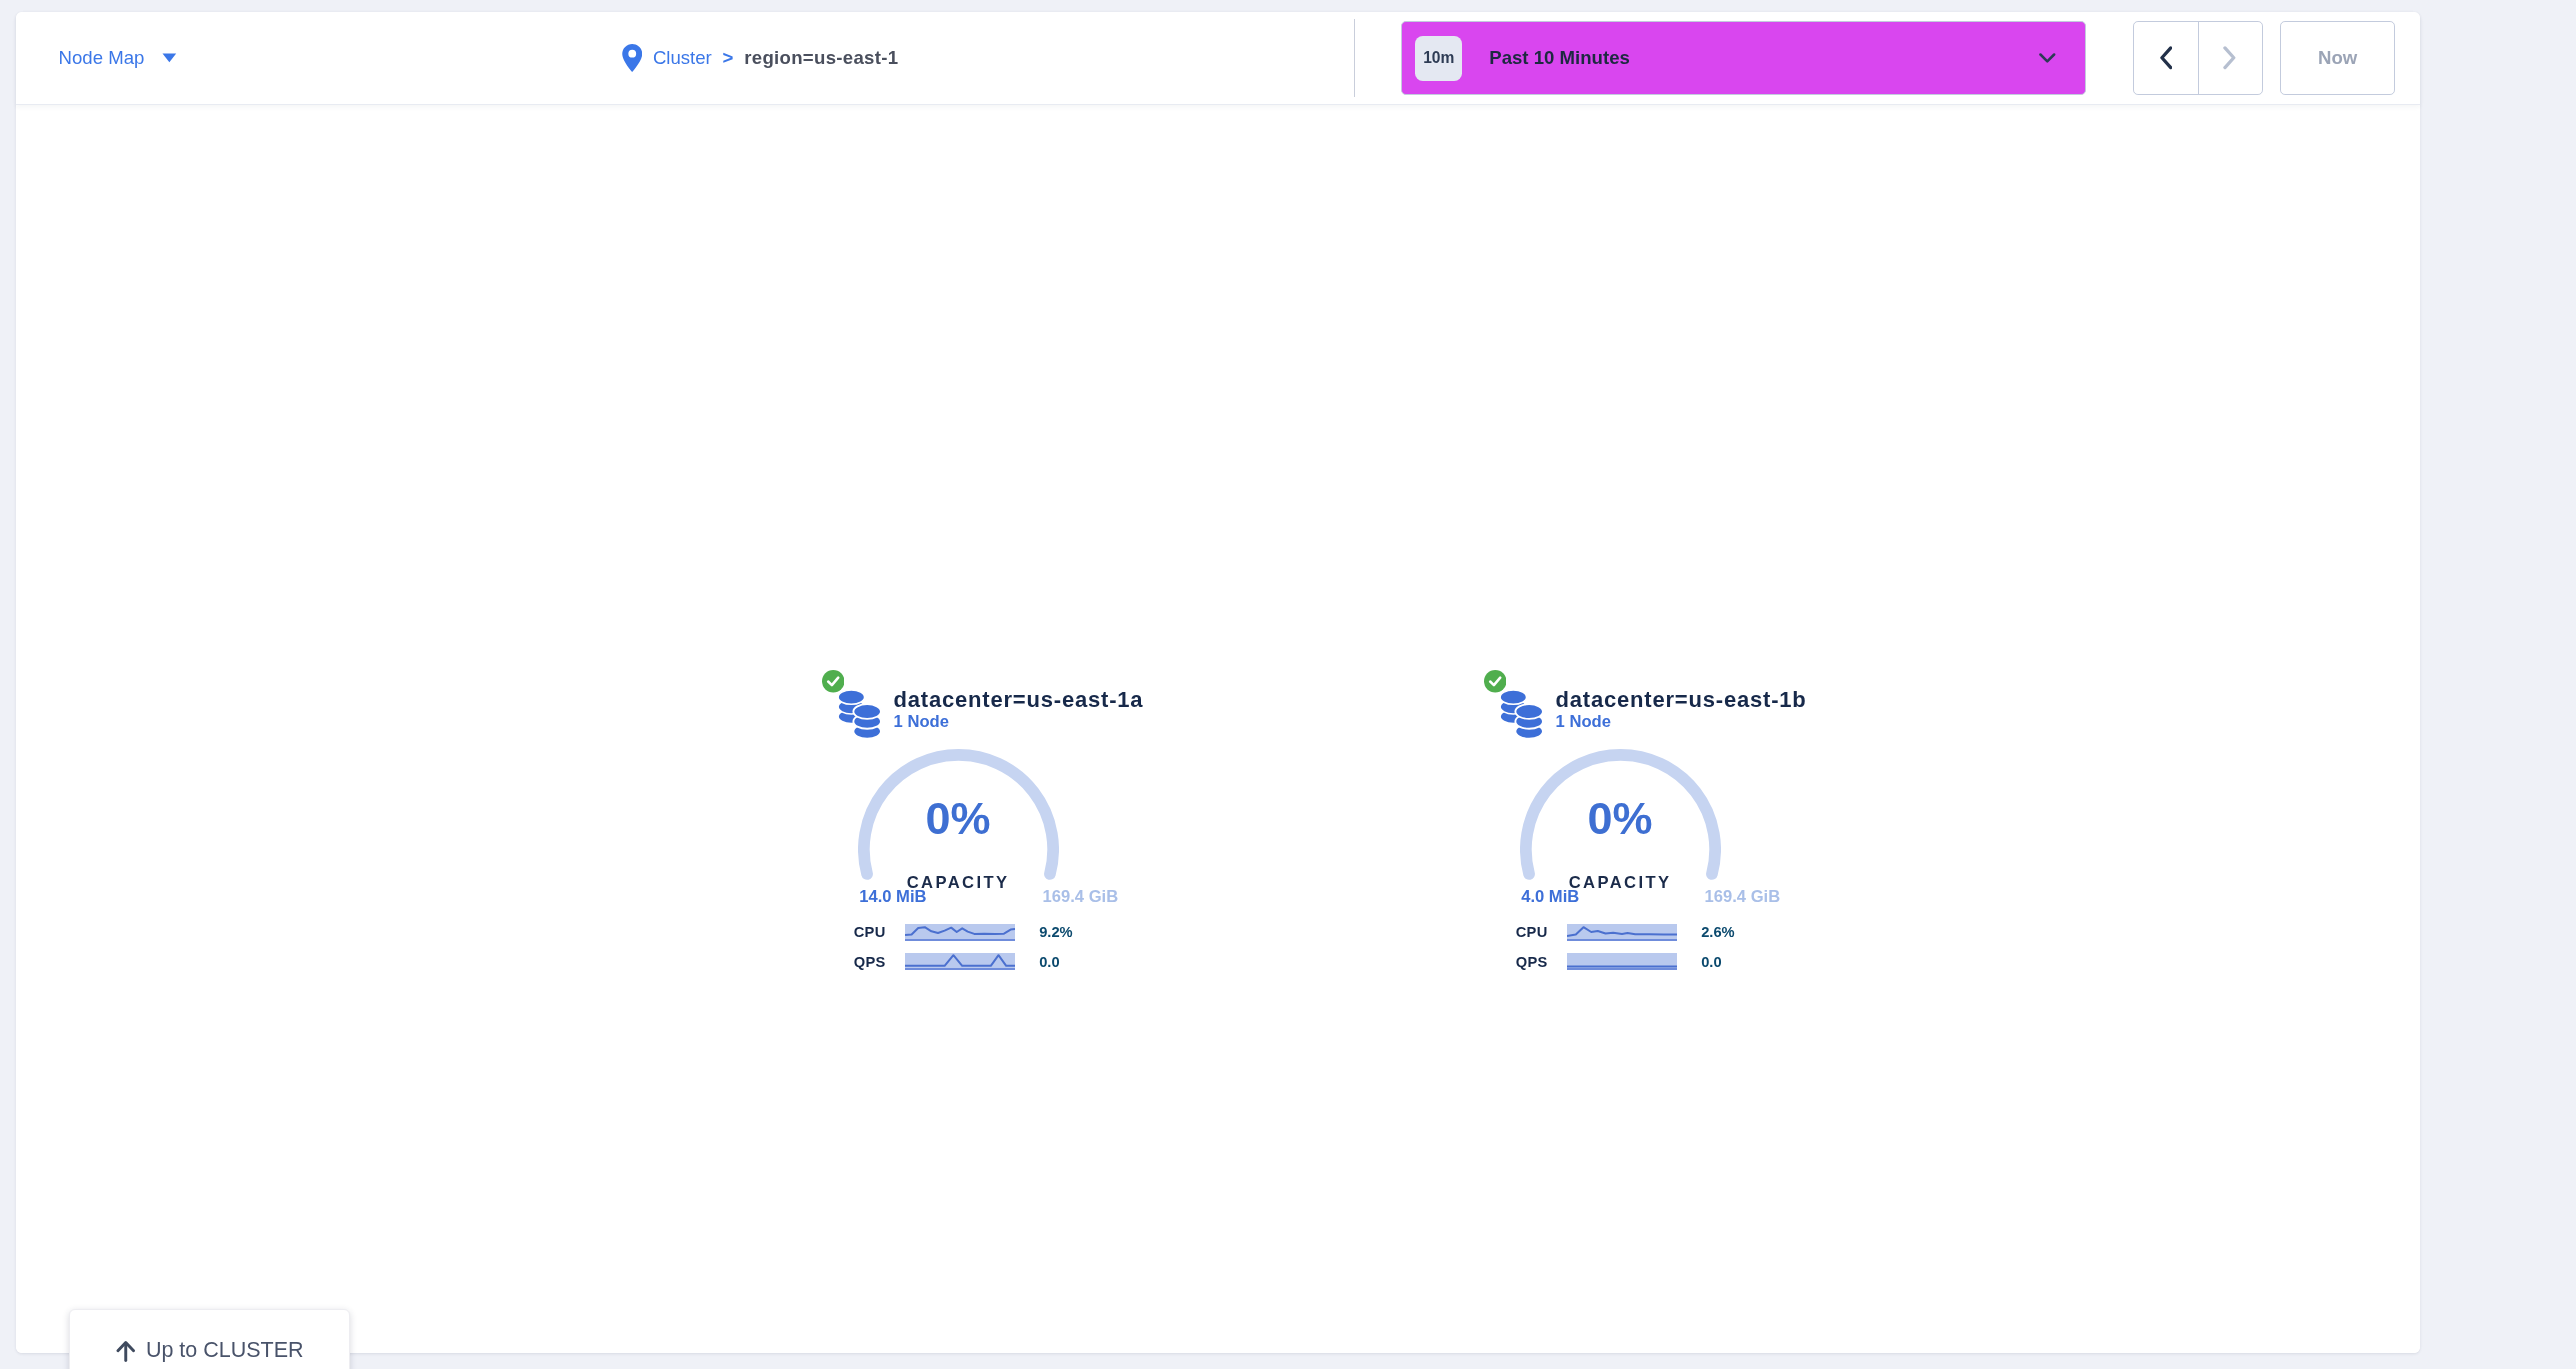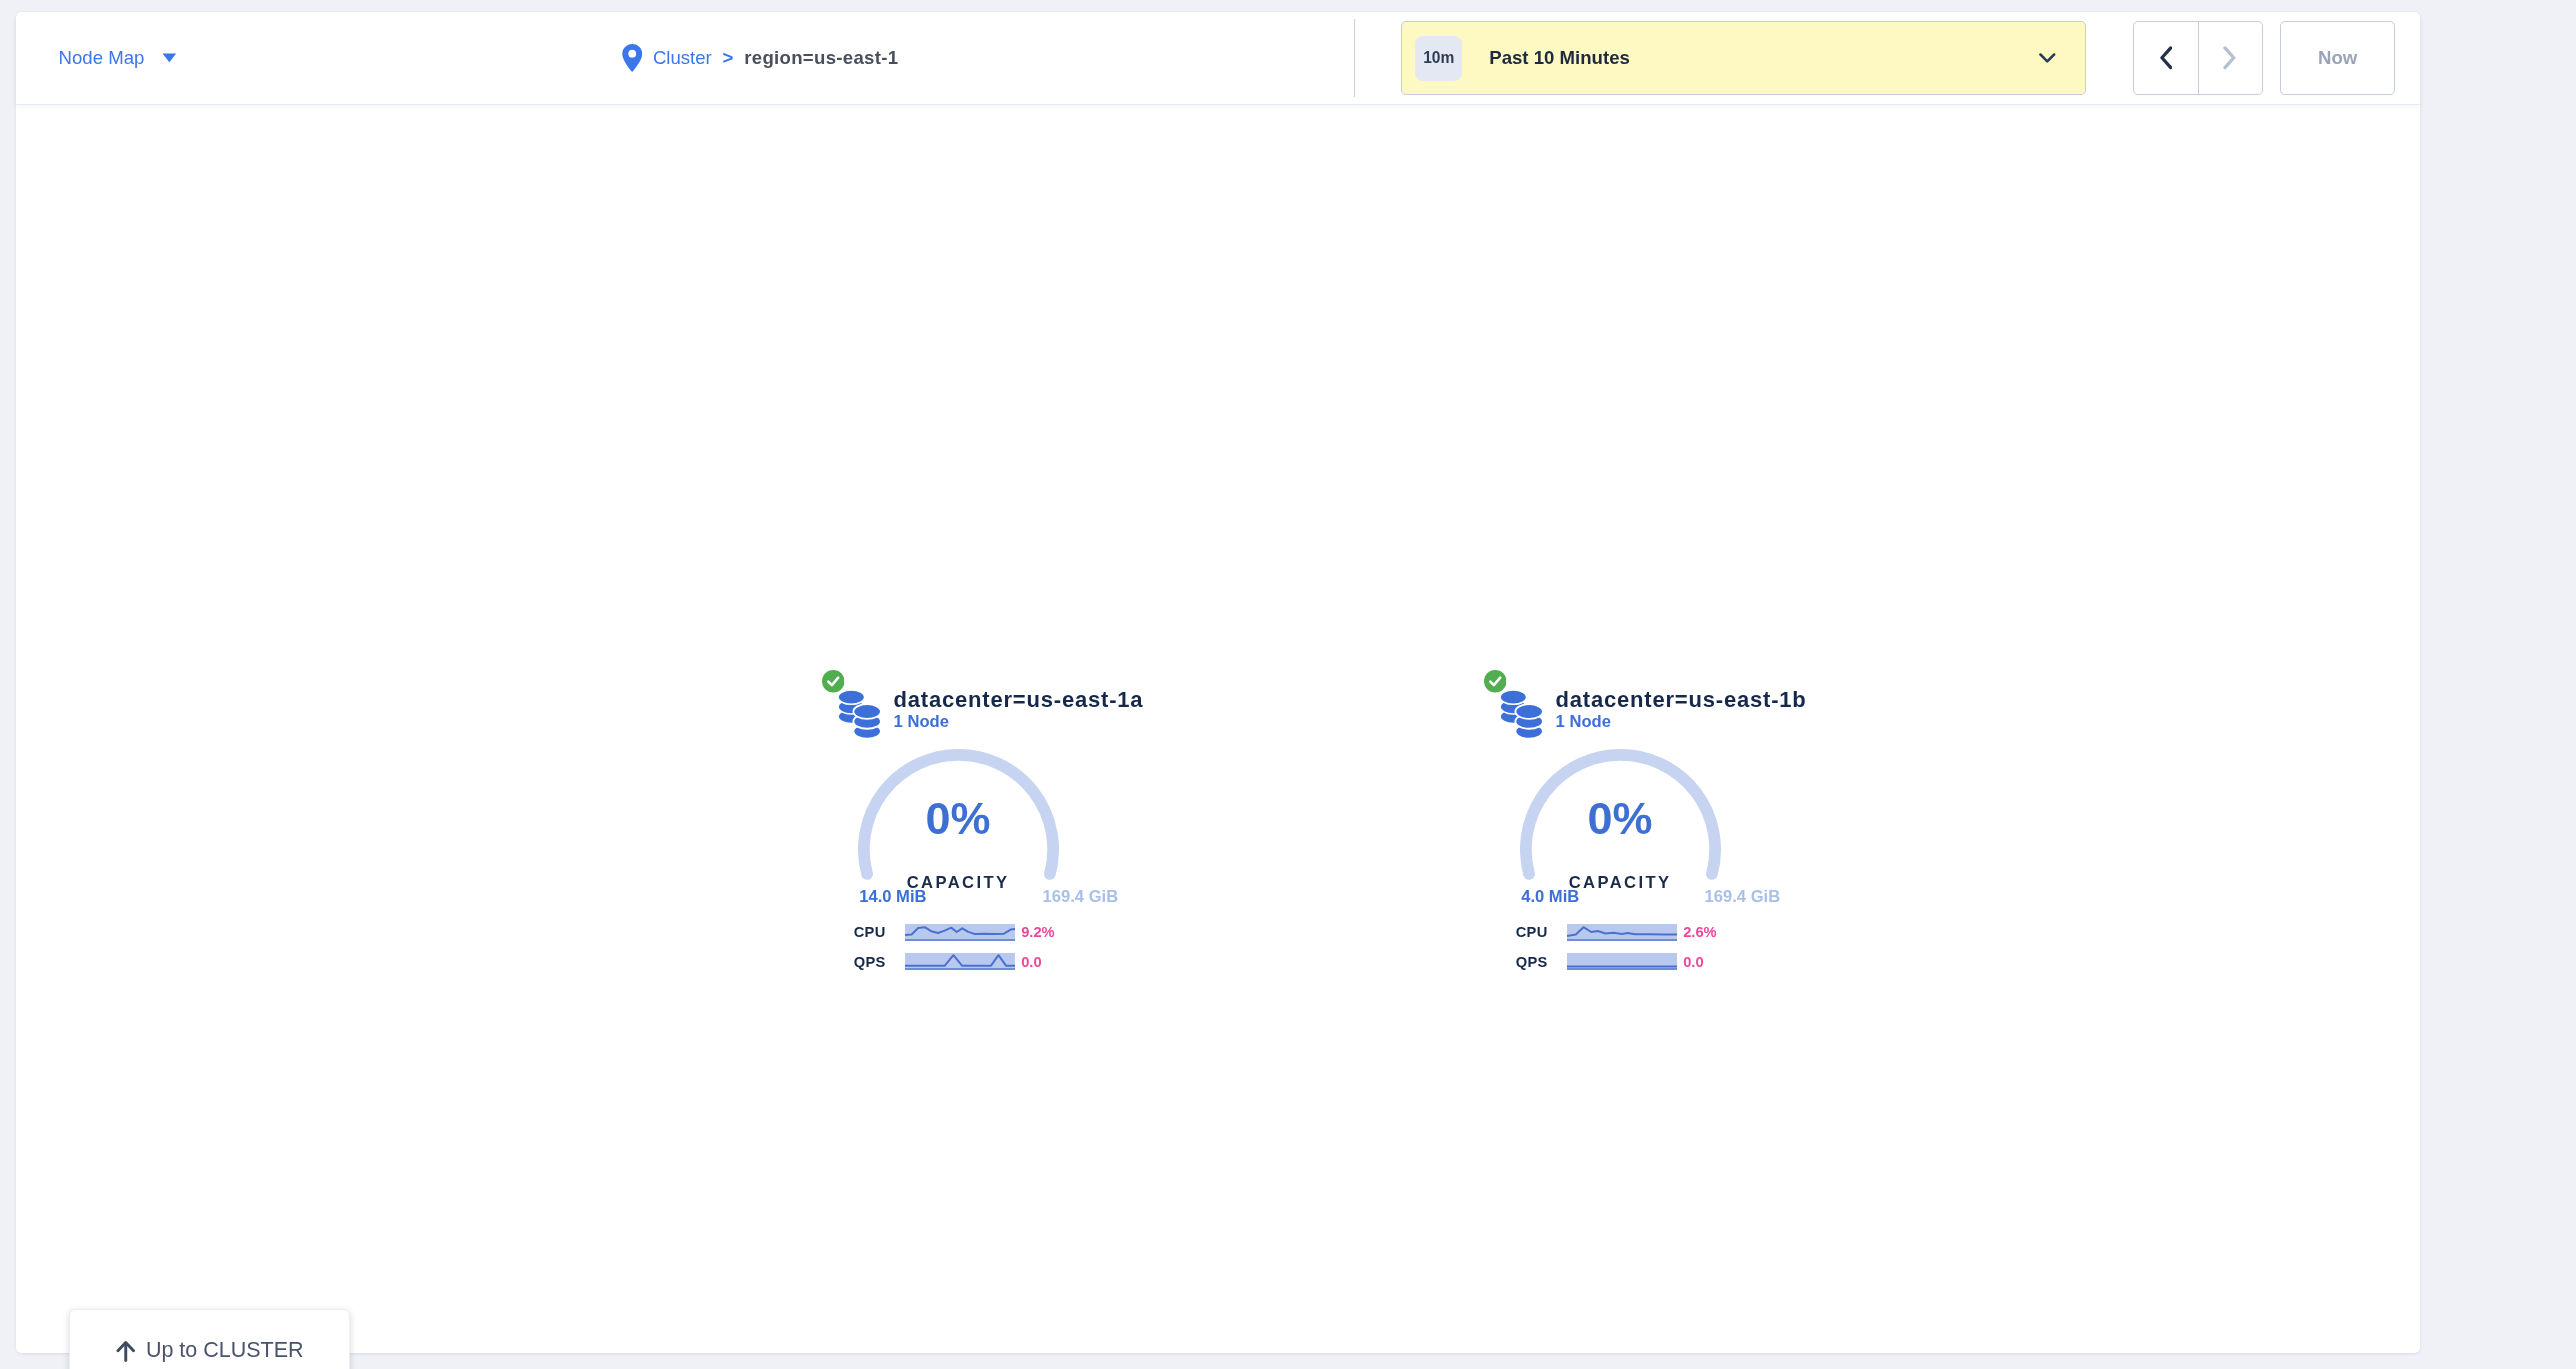--- a/index.html
+++ b/index.html
@@ -37,21 +37,21 @@
   .header-divider {
     position: absolute; left: 1338px; top: 7.8px; width: 1px; height: 78px; background: #c9cedb;
   }
   .time-controls {
     position: absolute; left: 1339px; right: 0; top: 0; height: 93px;
     display: flex; align-items: center; padding: 0 24.4px 0 46px;
   }
   .time-dropdown {
     flex: 1; height: 74px; border: 1px solid #c3cbdd; border-radius: 4.9px;
     display: flex; align-items: center; padding: 0 29px 0 13.7px; cursor: pointer;
-    background: #fef9c3;
+    background: #d946ef;
   }
   .time-badge {
     min-width: 47px; height: 45px; background: #e4e8f2; border-radius: 7.8px;
     display: flex; align-items: center; justify-content: center;
     font-size: 15.6px; font-weight: 700; color: #2e3c55;
   }
   .time-label { margin-left: 27px; flex: 1; font-size: 18.6px; font-weight: 600; color: #1d2940; }
   .seg-group {
     margin-left: 47px; width: 130px; height: 74px; border: 1px solid #c3cbdd;
     border-radius: 4.9px; display: flex; background: #fff;
@@ -102,21 +102,21 @@
   .metric-row { display: flex; align-items: center; height: 17.6px; }
   .metric-label {
     width: 64px; text-align: right;
     font-size: 14.7px; font-weight: 700; color: #17294a; letter-spacing: 0.3px;
   }
   .sparkline {
     margin-left: 19.6px; width: 110px; height: 16.6px;
     background: #b9c9ee; border-bottom: 2px solid #6f8cdb;
   }
   .sparkline svg { display: block; width: 100%; height: 100%; }
-  .metric-value { margin-left: 6px; font-size: 14.7px; font-weight: 700; color: #ec4899; }
+  .metric-value { margin-left: 24px; font-size: 14.7px; font-weight: 700; color: #0c4a6e; }
   
   .up-btn {
     position: absolute; left: 53px; top: 1203px; width: 281px; height: 84px;
     background: #fff; border: 1px solid #ededf1; border-radius: 5.9px;
     box-shadow: 0 2px 7.8px rgba(40,45,70,0.18);
     display: flex; align-items: center; justify-content: center; gap: 9.8px; cursor: pointer;
   }
   .up-btn .label { font-size: 21.5px; color: #49536a; }
 </style>
 </head>

